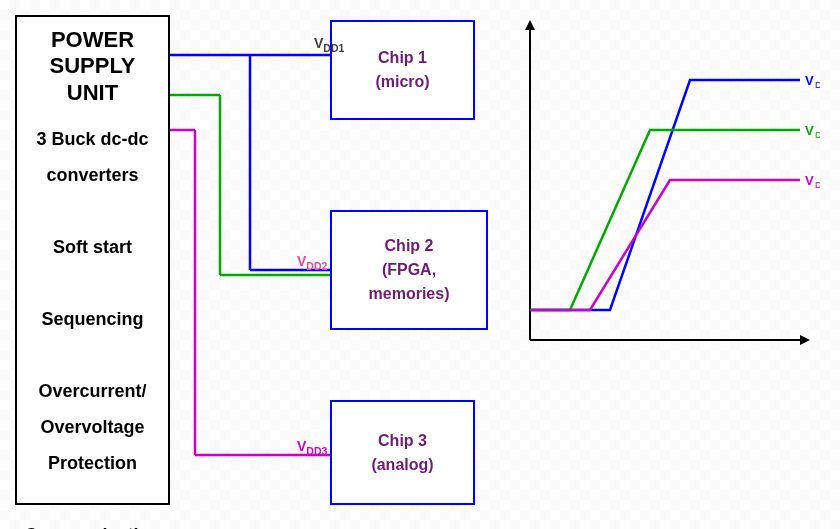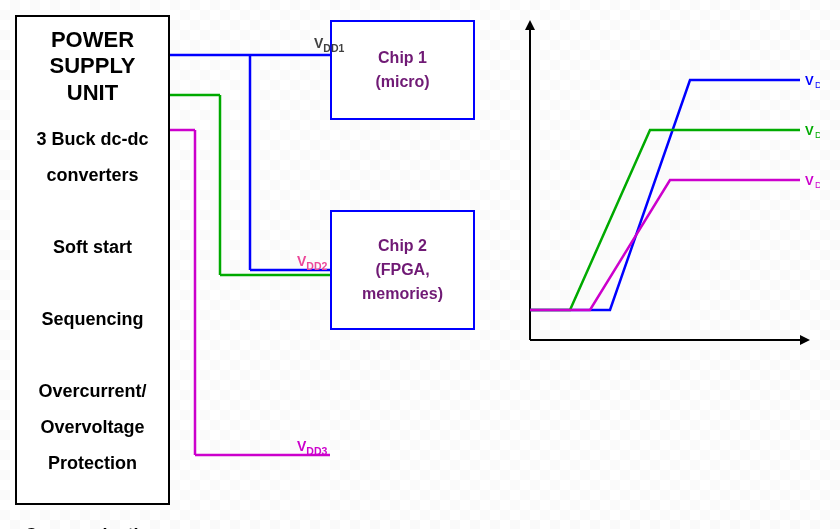--- a/index.html
+++ b/index.html
@@ -95,21 +95,21 @@
     .chip1 {
       left: 330px;
       top: 20px;
       width: 145px;
       height: 100px;
     }
 
     .chip2 {
       left: 330px;
       top: 210px;
-      width: 145px;
+      width: 158px;
       height: 120px;
     }
 
     .chip3 {
       left: 330px;
       top: 400px;
       width: 145px;
       height: 105px;
     }
 
@@ -177,20 +177,25 @@
         Chip 1<br>(micro)
       </div>
     </div>
 
     <div class="chip-box chip2">
       <div class="chip-label">
         Chip 2<br>(FPGA,<br>memories)
       </div>
     </div>
 
+    <div class="chip-box chip3">
+      <div class="chip-label">
+        Chip 3<br>(analog)
+      </div>
+    </div>
 
     <svg class="wiring-svg">
 
       <line x1="170" y1="55" x2="330" y2="55" stroke="#0000ff" stroke-width="2.5"></line>
 
       <line x1="250" y1="55" x2="250" y2="270" stroke="#0000ff" stroke-width="2.5"></line>
 
       <line x1="170" y1="95" x2="220" y2="95" stroke="#00aa00" stroke-width="2.5"></line>
       <line x1="220" y1="95" x2="220" y2="275" stroke="#00aa00" stroke-width="2.5"></line>
       <line x1="220" y1="275" x2="330" y2="275" stroke="#00aa00" stroke-width="2.5"></line>

